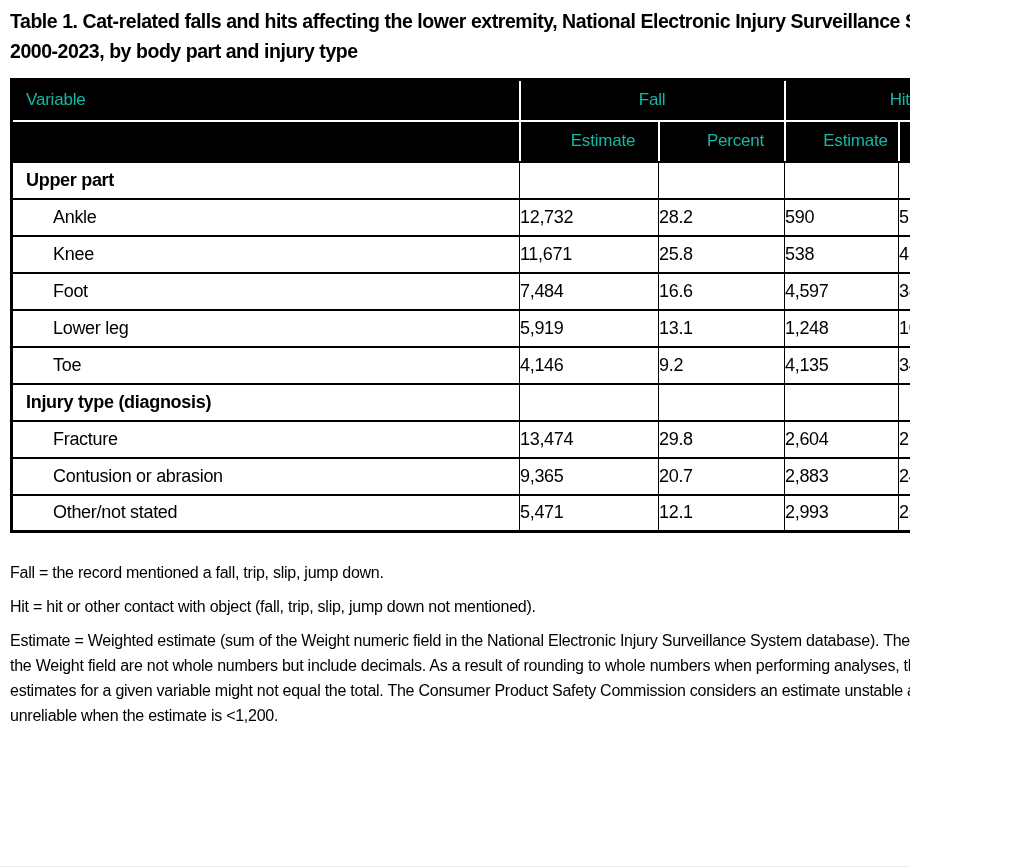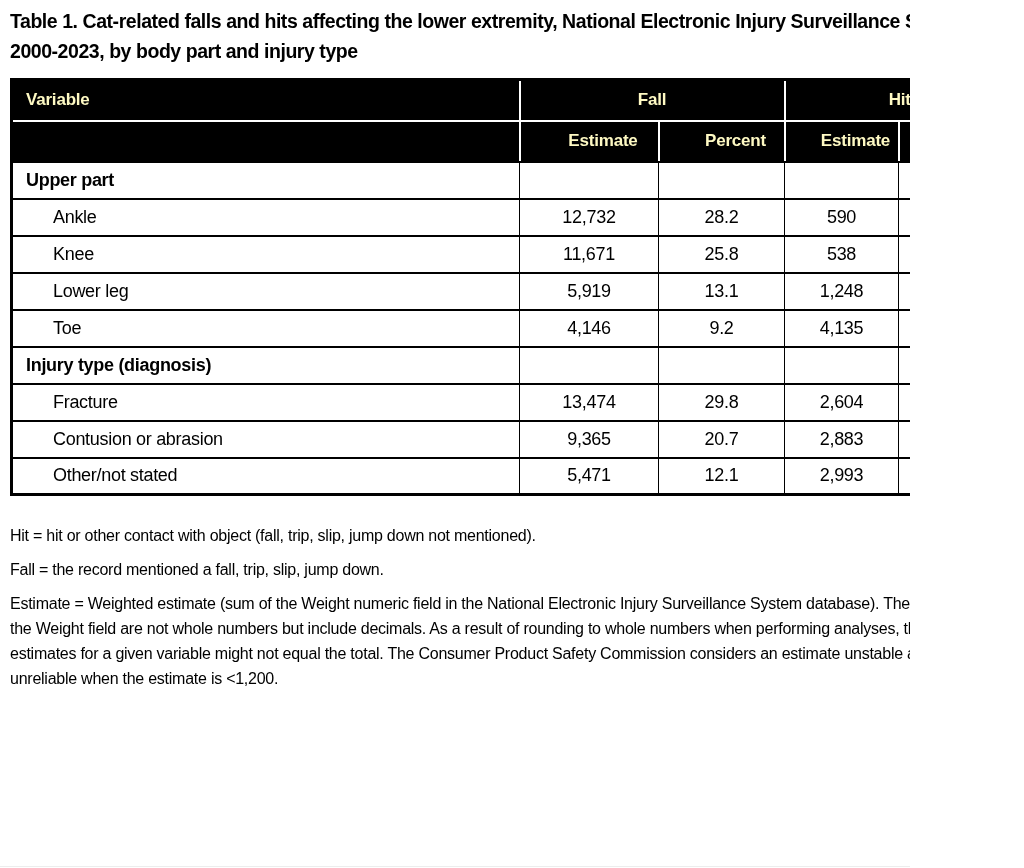--- a/index.html
+++ b/index.html
@@ -27,22 +27,22 @@
     margin: 0 0 12px 0;
   }
   table.data-table {
     width: 1004px;
     border-collapse: collapse;
     table-layout: fixed;
     border: 3px solid #000000;
   }
   thead th {
     background: #000000;
-    color: #fef9c3;
-    font-weight: 700;
+    color: #14b8a6;
+    font-weight: 400;
     font-size: 17px;
     letter-spacing: -0.2px;
     height: 41px;
     text-align: center;
     border: 2px solid #ffffff;
     padding: 0;
   }
   thead th.th-var {
     text-align: left;
     padding-left: 13px;
@@ -51,21 +51,21 @@
   tbody td {
     border: 1.5px solid #000000;
     border-top-width: 2px;
     border-bottom-width: 2px;
     height: 37px;
     font-size: 18px;
     letter-spacing: -0.3px;
     padding: 0;
     background: #ffffff;
   }
-  tbody td.num { text-align: center; }
+  tbody td.num { text-align: left; }
   tbody td.row-label { text-align: left; padding-left: 40px; }
   tbody tr.section-row td.row-label { font-weight: 700; padding-left: 13px; }
   tbody tr.total-row td { font-weight: 700; }
   tbody tr.total-row td.row-label { padding-left: 13px; }
   .footnotes { margin-top: 27px; width: 1006px; }
   .footnote {
     font-size: 16px;
     line-height: 25px;
     letter-spacing: -0.25px;
     margin: 0 0 9px 0;
@@ -124,20 +124,27 @@
           <td class="num">5.0</td>
         </tr>
         <tr>
           <td class="row-label">Knee</td>
           <td class="num">11,671</td>
           <td class="num">25.8</td>
           <td class="num">538</td>
           <td class="num">4.5</td>
         </tr>
         <tr>
+          <td class="row-label">Foot</td>
+          <td class="num">7,484</td>
+          <td class="num">16.6</td>
+          <td class="num">4,597</td>
+          <td class="num">38.6</td>
+        </tr>
+        <tr>
           <td class="row-label">Lower leg</td>
           <td class="num">5,919</td>
           <td class="num">13.1</td>
           <td class="num">1,248</td>
           <td class="num">10.5</td>
         </tr>
         <tr>
           <td class="row-label">Toe</td>
           <td class="num">4,146</td>
           <td class="num">9.2</td>
@@ -170,19 +177,19 @@
           <td class="num">5,471</td>
           <td class="num">12.1</td>
           <td class="num">2,993</td>
           <td class="num">25.1</td>
         </tr>
       </tbody>
   </table>
 
   <div class="footnotes" id="footnotes">
 
-  <p class="footnote">Hit = hit or other contact with object (fall, trip, slip, jump down not mentioned).</p>
-      <p class="footnote">Fall = the record mentioned a fall, trip, slip, jump down.</p>
+  <p class="footnote">Fall = the record mentioned a fall, trip, slip, jump down.</p>
+      <p class="footnote">Hit = hit or other contact with object (fall, trip, slip, jump down not mentioned).</p>
       <p class="footnote">Estimate = Weighted estimate (sum of the Weight numeric field in the National Electronic Injury Surveillance System database). The numbers in the Weight field are not whole numbers but include decimals. As a result of rounding to whole numbers when performing analyses, the sum of the estimates for a given variable might not equal the total. The Consumer Product Safety Commission considers an estimate unstable and potentially unreliable when the estimate is &lt;1,200.</p>
     </div>
 
   <div class="page-edge-line"></div>
 </div>
 
 </body></html>

